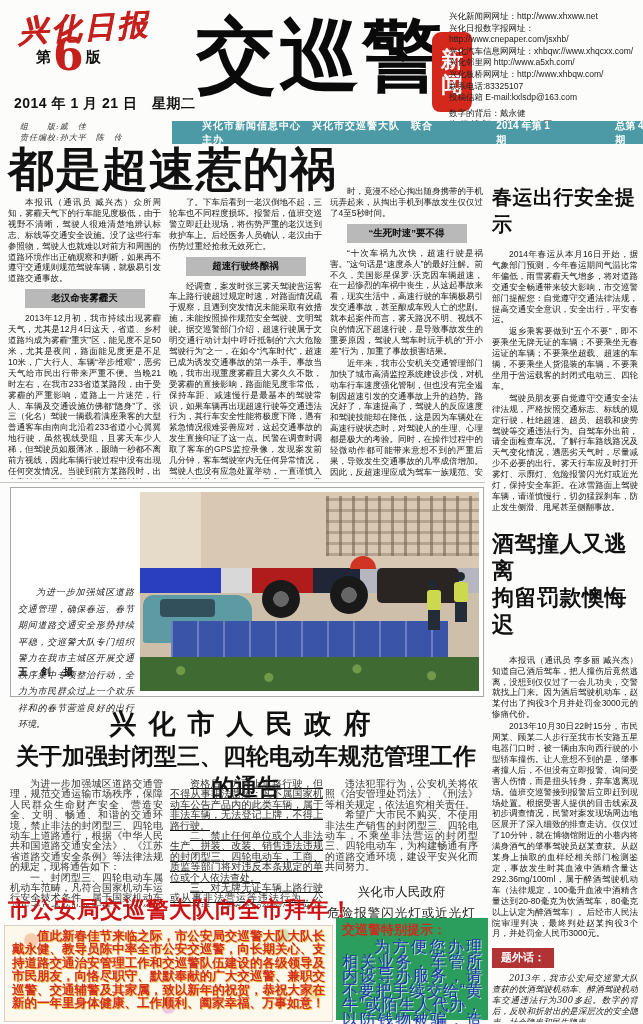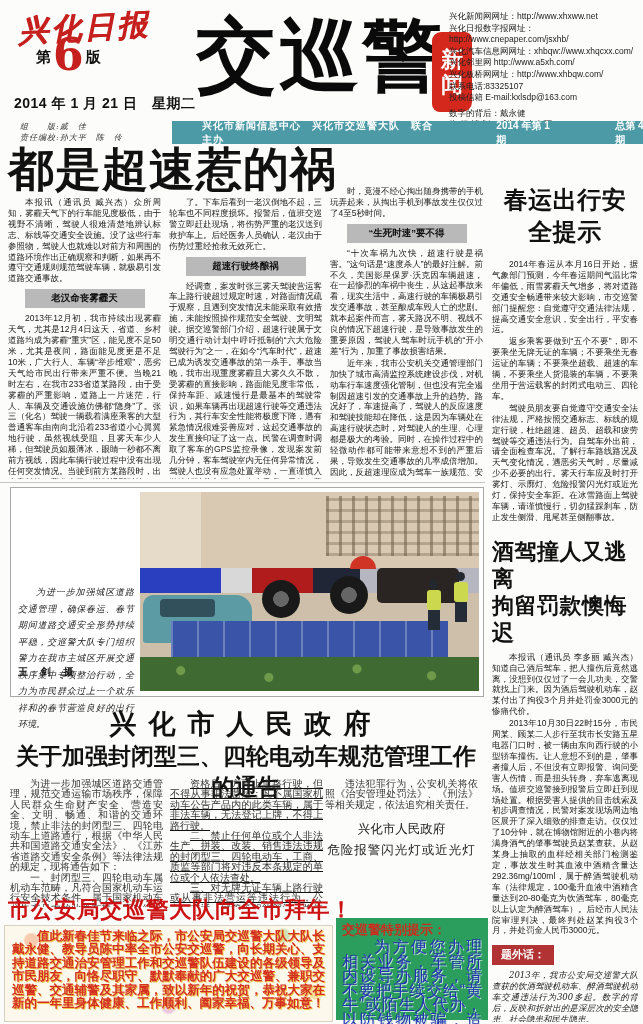--- a/index.html
+++ b/index.html
@@ -38,22 +38,22 @@
                    margin:0 0 1px 0; color:#1a1a1a; }
   .c1 { left:8px;   top:197px; height:282px; }
   .c2 { left:169px; top:197px; height:282px; }
   .c3 { left:330px; top:186px; height:293px; }
   .subhead { width:120px; margin:5px auto 5px; background:#b9b9b9; color:#0d0d0d; text-align:center;
              font-weight:bold; font-size:9.5px; padding:3px 0; }
   .hr1 { left:0; top:482px; width:485px; height:1px; background:#c6c6c6; }
 
   
   .right-col { left:492px; top:150px; width:146px; height:872px; overflow:hidden; }
-  .r-title1 { font-size:24px; font-weight:900; letter-spacing:0.5px; margin:34px 0 11px;text-align:center; }
-  .r-title2 { font-size:22px; font-weight:900; line-height:27px; margin:17px 0 4px; letter-spacing:0.5px;font-family:Liberation Mono, monospace; }
+  .r-title1 { font-size:20px; font-weight:900; letter-spacing:0.5px; margin:34px 0 11px; }
+  .r-title2 { font-size:22px; font-weight:900; line-height:27px; margin:17px 0 17px; letter-spacing:0.5px; }
   .aside-label { display:inline-block; background:#b23333; color:#fff; font-weight:bold; font-size:11px;
                  padding:2px 9px 3px; margin:8px 0 5px; }
   .aside-p { font-family:"DejaVu Serif",serif; font-style:italic; font-size:8.5px; line-height:11px;
              text-align:justify; text-indent:2em; margin:0 0 2px 0; color:#222; }
 
   
   .photo-box { left:10px; top:487px; width:472px; height:208px; border:1px solid #a8a8a8; background:#fff; }
   .photo-caption { position:absolute; left:7px; top:96px; width:116px; font-family:"DejaVu Serif",serif;
                    font-style:italic; font-size:9px; line-height:16.5px; text-align:justify;
                    text-indent:2em; color:#222; }
@@ -232,20 +232,21 @@
     <p>一、封闭型三、四轮电动车属机动车范畴，凡符合国家机动车运行安全技术条件、属于国家机动车公告产品内的此类车辆，应当经公安机关交通管理部门登记上牌，投保国家规定的第三者责任强制保险并取得驾驶</p>
   </div>
   <div class="abs n-col n2">
     <p>资格后，方可上道路行驶，但不得从事非法营运；凡不属国家机动车公告产品内的此类车辆，属于非法车辆，无法登记上牌，不得上路行驶。</p>
     <p>二、禁止任何单位或个人非法生产、拼装、改装、销售违法违规的封闭型三、四轮电动车，工商、质监等部门将对违反本条规定的单位或个人依法查处。</p>
     <p>三、对无牌无证车辆上路行驶或从事非法营运等违法行为，公安、交通、城管等职能部门，将依据相关法律、法规进行处罚。</p>
     <p>四、对阻碍执行职务、扰乱单位秩序的</p>
   </div>
   <div class="abs n-col n3">
     <p>违法犯罪行为，公安机关将依照《治安管理处罚法》、《刑法》等相关规定，依法追究相关责任。</p>
+    <p>希望广大市民不购买、不使用非法生产销售的封闭型三、四轮电动车，不乘坐非法营运的封闭型三、四轮电动车，为构建畅通有序的道路交通环境，建设平安兴化而共同努力。</p>
     <div class="n-sign">兴化市人民政府</div>
     <div class="n-sign n-sign2">危险报警闪光灯或近光灯</div>
   </div>
 
   <div class="abs greet-banner">市公安局交巡警大队向全市拜年！</div>
   <div class="abs greet-box">
     <div class="greet-text">值此新春佳节来临之际，市公安局交巡警大队大队长戴永健、教导员陈中率全市公安交巡警，向长期关心、支持道路交通治安管理工作和交巡警队伍建设的各级领导及市民朋友，向恪尽职守、默默奉献的广大交巡警、兼职交巡警、交通辅警及其家属，致以新年的祝贺，恭祝大家在新的一年里身体健康、工作顺利、阖家幸福、万事如意！</div>
   </div>
   <div class="abs tip-box">
     <div class="tip-title">交巡警特别提示：</div>

